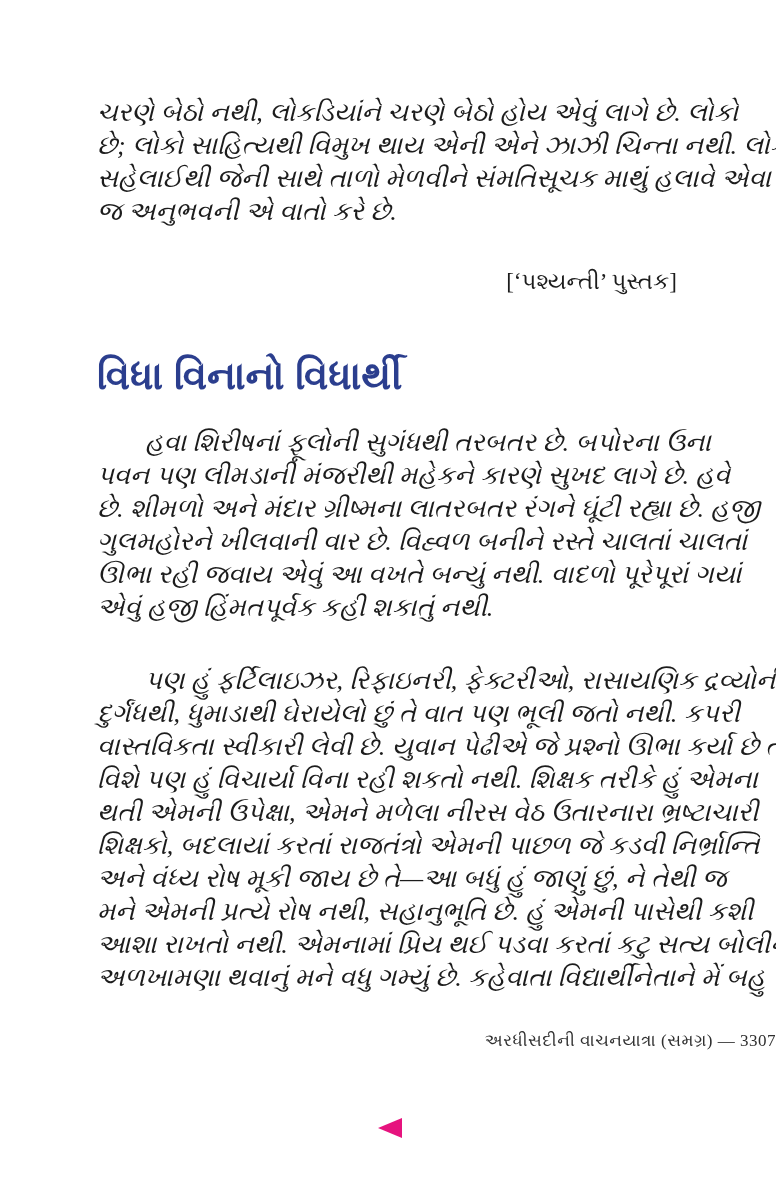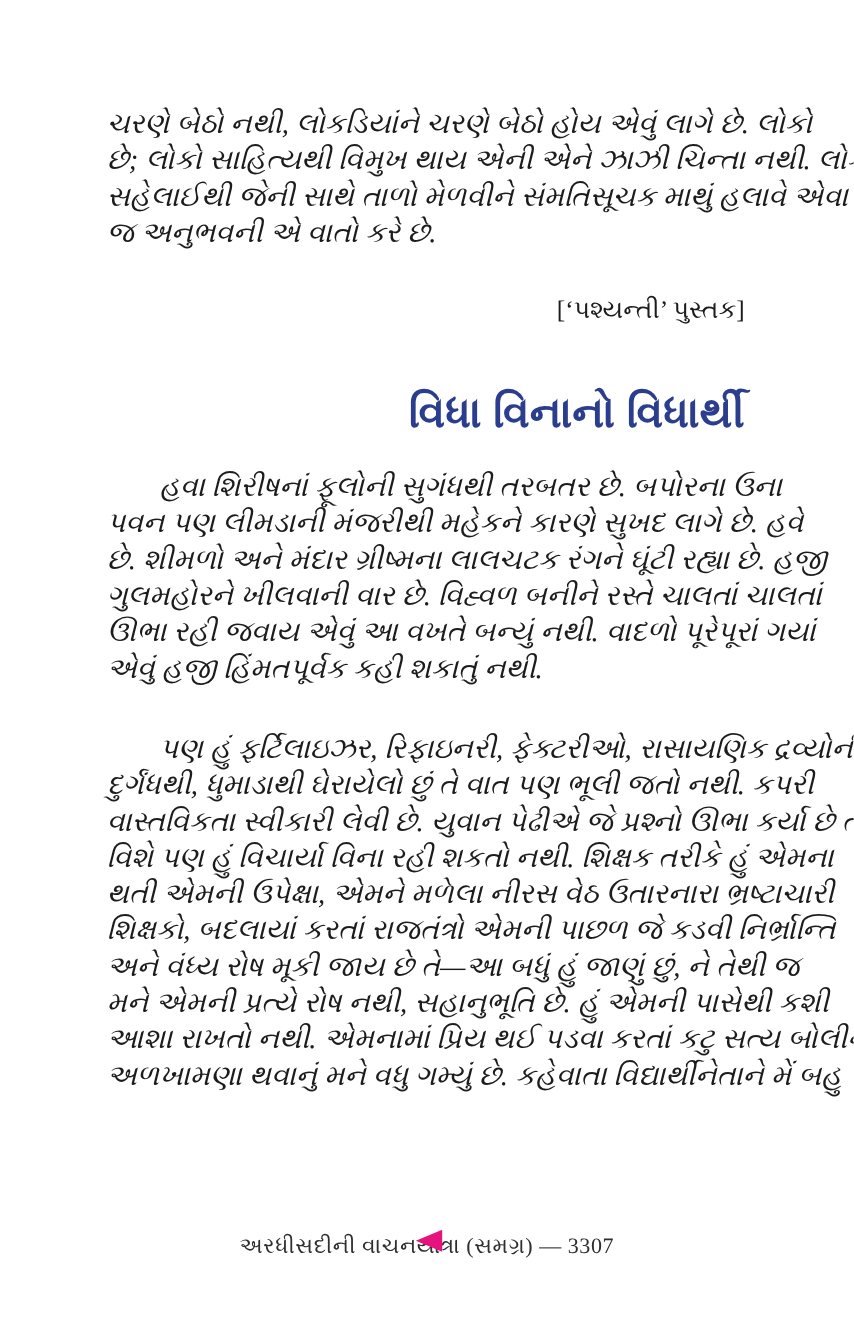--- a/index.html
+++ b/index.html
@@ -50,37 +50,37 @@
     text-align: right;
     font-size: 23px;
     line-height: 28px;
   }
   .chapter-title {
     position: absolute;
     left: 97px;
     width: 580px;
     top: 350px;
     margin: 0;
-    text-align: right;
+    text-align: left;
     font-family: "Liberation Sans", "DejaVu Sans", sans-serif;
     font-weight: 700;
     font-size: 39px;
     line-height: 52px;
     color: var(--heading-color, #2b3e8e);
   }
   .para-continued { top: 96px; }
   .para-2 { top: 426px; }
   .para-3 { top: 664px; }
   .footer-line {
     position: absolute;
     left: 0;
     width: 776px;
-    top: 1120px;
-    text-align: center;
-    font-size: 20px;
+    top: 1028px;
+    text-align: right;
+    font-size: 17px;
     line-height: 26px;
     color: #2f2f2f;
     letter-spacing: 0.5px;
   }
   .nav-marker {
     position: absolute;
     left: 378px;
     top: 1118px;
     width: 0;
     height: 0;
@@ -102,21 +102,21 @@
       <div class="line last">જ અનુભવની એ વાતો કરે છે.</div>
     </div>
 
   <div class="attribution">[‘પશ્યન્તી’ પુસ્તક]</div>
 
   <h1 class="chapter-title">વિધા વિનાનો વિધાર્થી</h1>
 
   <div class="content para flush-last indent-first para-2">
       <div class="line">હવા શિરીષનાં ફૂલોની સુગંધથી તરબતર છે. બપોરના ઉના</div>
       <div class="line">પવન પણ લીમડાની મંજરીથી મહેકને કારણે સુખદ લાગે છે. હવે</div>
-      <div class="line">છે. શીમળો અને મંદાર ગ્રીષ્મના લાલચટક રંગને ઘૂંટી રહ્યા છે. હજી</div>
+      <div class="line">છે. શીમળો અને મંદાર ગ્રીષ્મના લાતરબતર રંગને ઘૂંટી રહ્યા છે. હજી</div>
       <div class="line">ગુલમહોરને ખીલવાની વાર છે. વિહ્વળ બનીને રસ્તે ચાલતાં ચાલતાં</div>
       <div class="line">ઊભા રહી જવાય એવું આ વખતે બન્યું નથી. વાદળો પૂરેપૂરાં ગયાં</div>
       <div class="line last">એવું હજી હિંમતપૂર્વક કહી શકાતું નથી.</div>
     </div>
 
   <div class="content para indent-first para-3">
       <div class="line">પણ હું ફર્ટિલાઇઝર, રિફાઇનરી, ફેક્ટરીઓ, રાસાયણિક દ્રવ્યોની</div>
       <div class="line">દુર્ગંધથી, ધુમાડાથી ઘેરાયેલો છું તે વાત પણ ભૂલી જતો નથી. કપરી</div>
       <div class="line">વાસ્તવિકતા સ્વીકારી લેવી છે. યુવાન પેઢીએ જે પ્રશ્નો ઊભા કર્યા છે તે</div>
       <div class="line">વિશે પણ હું વિચાર્યા વિના રહી શકતો નથી. શિક્ષક તરીકે હું એમના</div>

